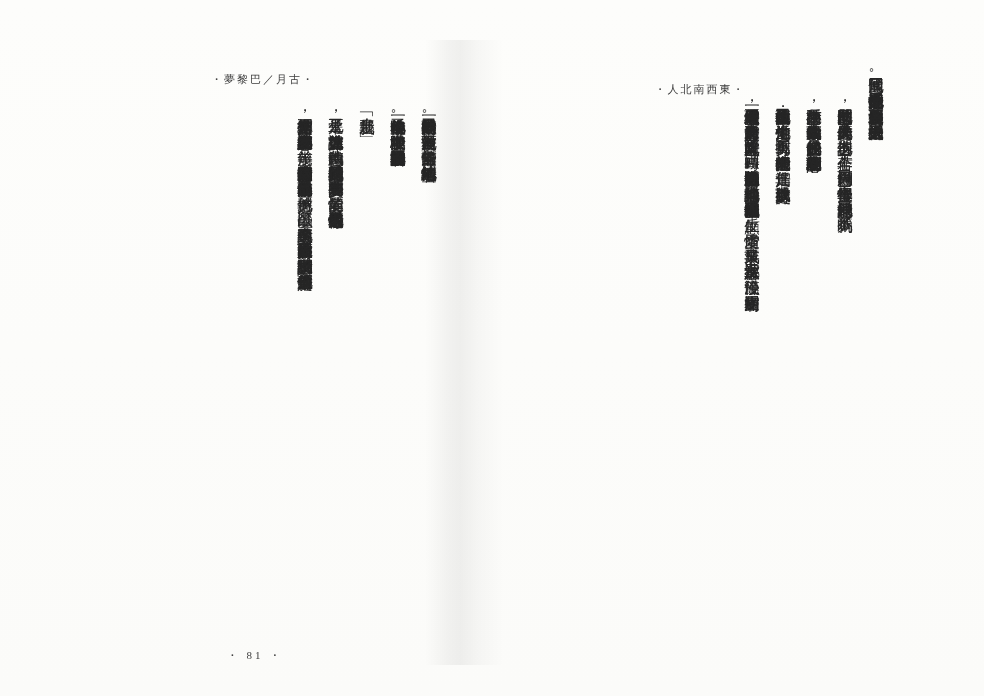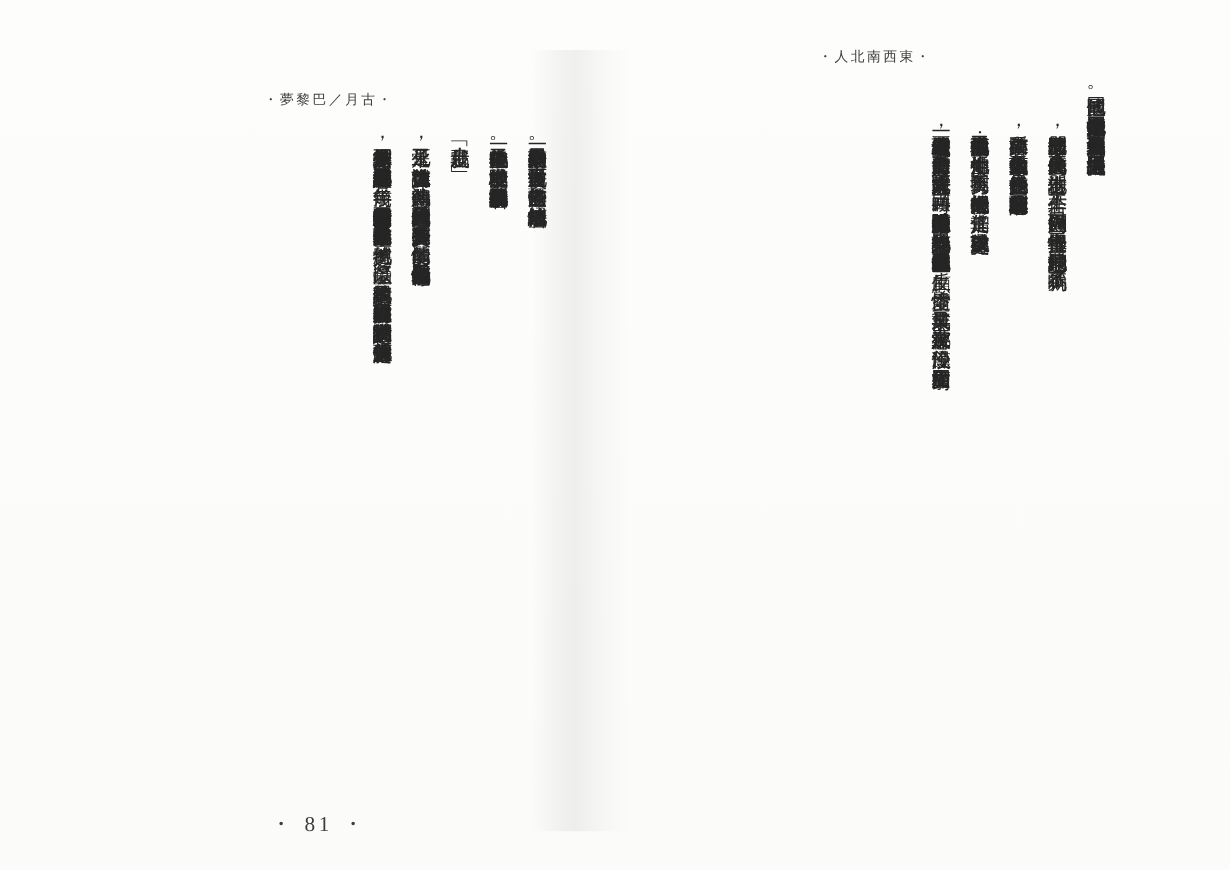--- a/index.html
+++ b/index.html
@@ -37,21 +37,21 @@
     position: absolute;
     top: 38px;
     width: 220px;
     text-align: center;
     font-size: 11px;
     letter-spacing: 2px;
     color: #3c3c3c;
     white-space: nowrap;
   }
   .header-left  { left: 153px; margin-top: 34px; }
-  .header-right { left: 590px; }
+  .header-right { left: 590px; margin-top: 44px; }
   .page-text {
     position: absolute;
     writing-mode: vertical-rl;
     text-orientation: upright;
     font-size: 15.5px;
     line-height: 2.0;             
     height: 558px;                
     width: 372px;
     overflow: hidden;
     color: #262626;
@@ -69,21 +69,21 @@
   .left-page-text {
     top: 76px;
     left: 73px;    
   }
   .page-number {
     position: absolute;
     top: 648px;
     left: 195px;
     width: 120px;
     text-align: center;
-    font-size: 17px;
+    font-size: 11px;
     letter-spacing: 3px;
     color: #3c3c3c;
     white-space: nowrap;
   }
 </style>
 </head>
 <body>
 
 <div class="spread">
 

